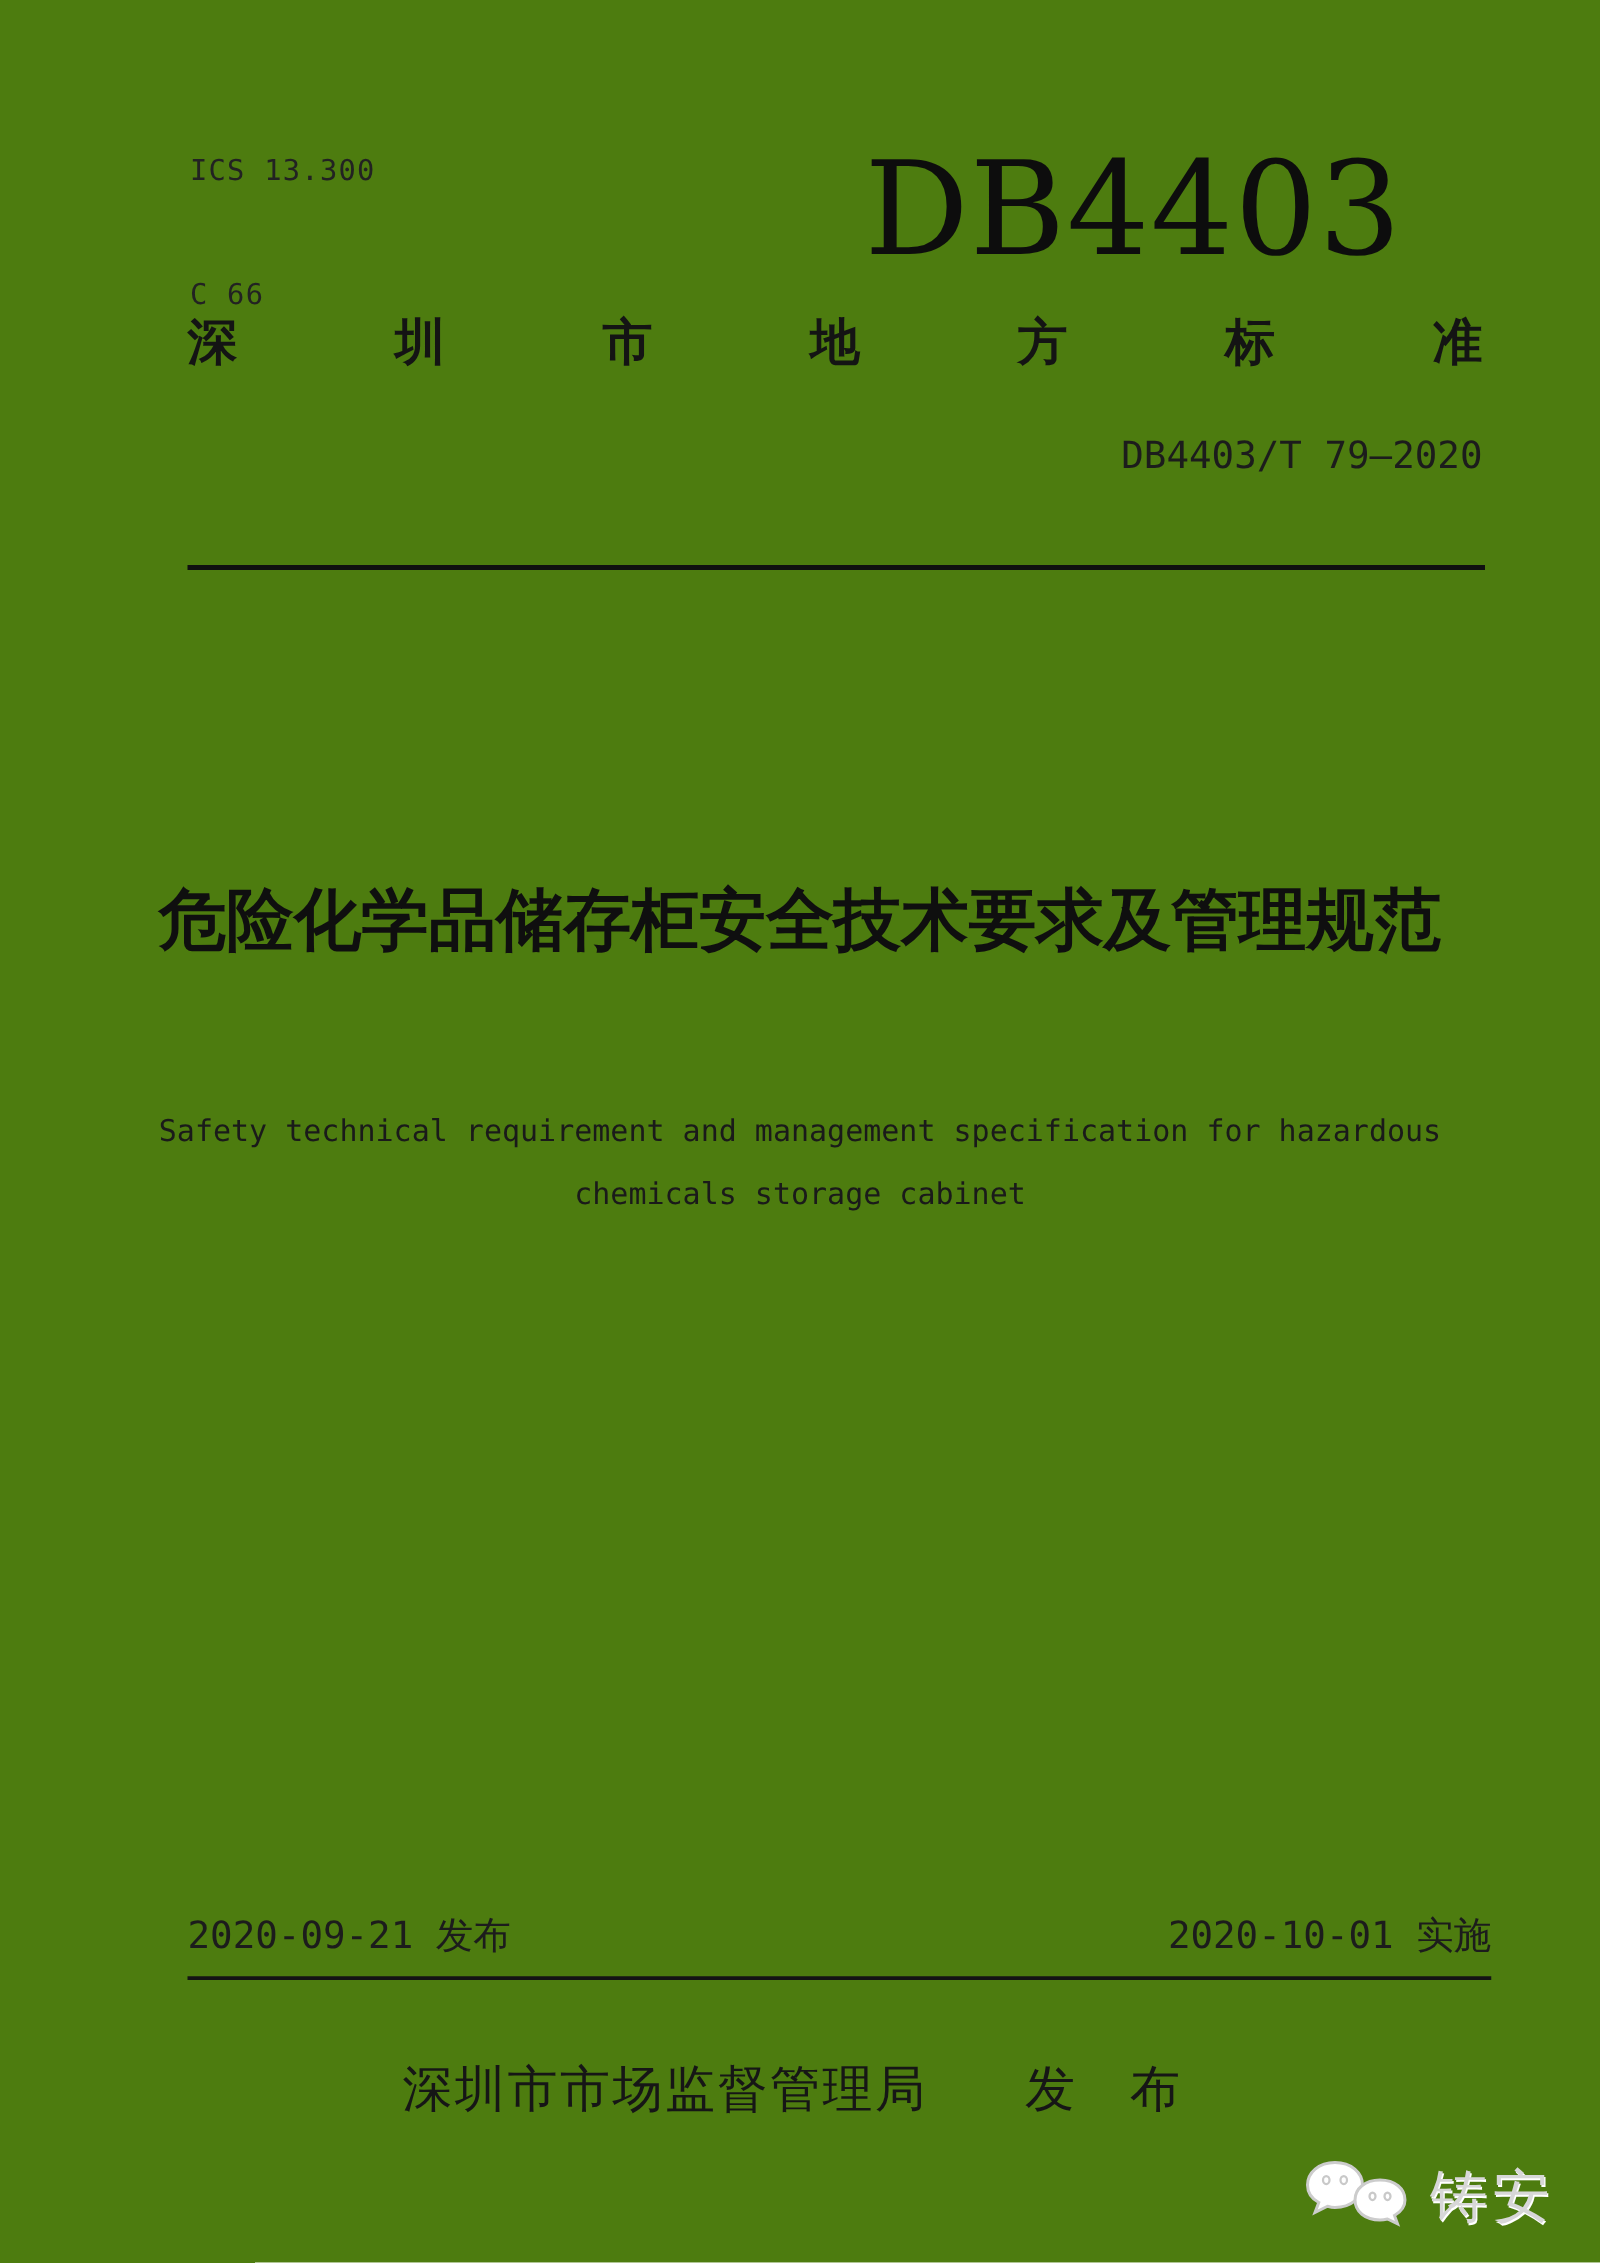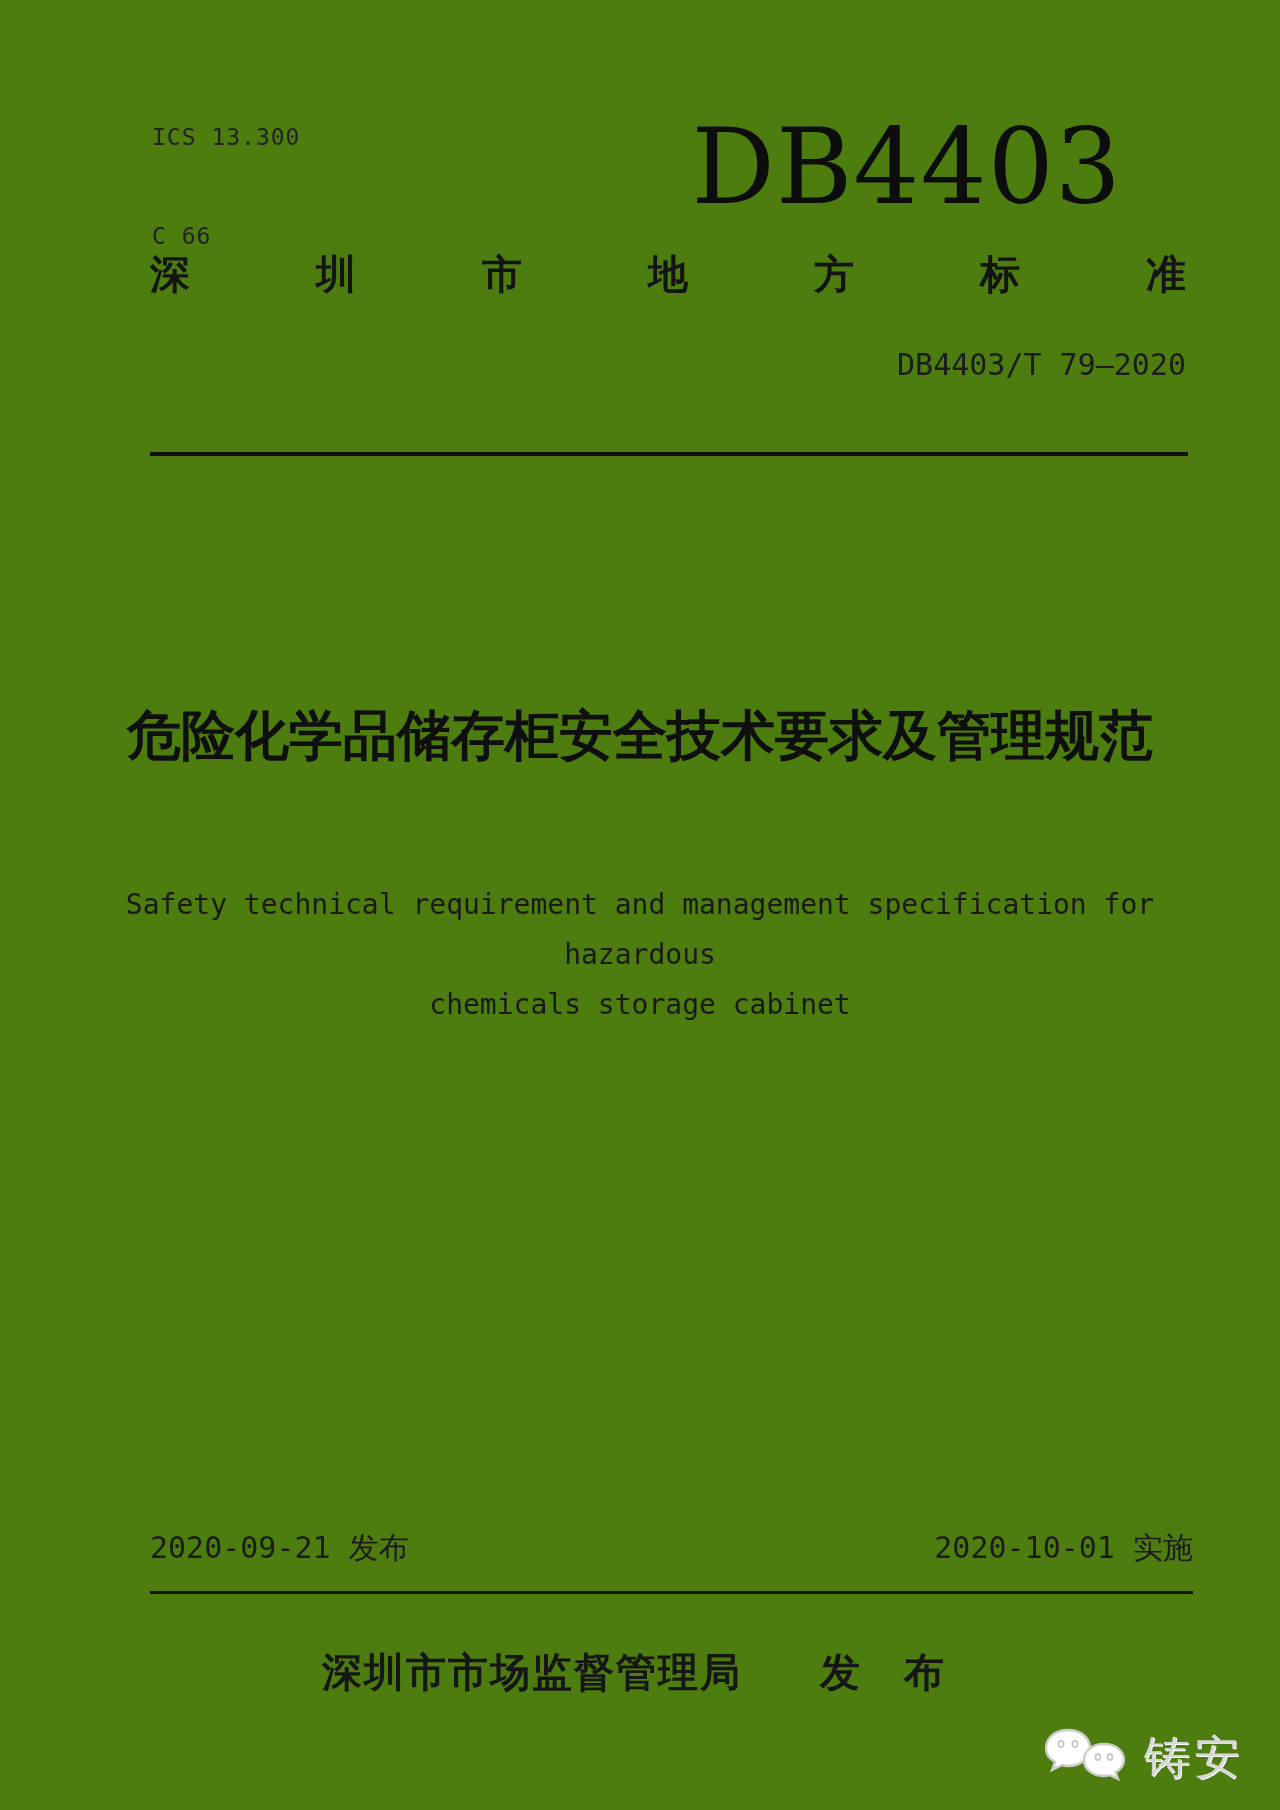--- a/index.html
+++ b/index.html
@@ -46,34 +46,34 @@
     position:absolute;left:120px;top:698px;width:1040px;
     text-align:center;
     font-size:54px;font-weight:bold;color:#0f0f0f;
     line-height:75px;letter-spacing:0px;
     word-break:break-all;
   }
   .title-en{
     position:absolute;left:70px;top:880px;width:1140px;
     text-align:center;
     font-family:"DejaVu Sans Mono",monospace;
-    font-size:28px;color:#1a1a1a;line-height:50px;
+    font-size:24px;color:#1a1a1a;line-height:50px;
   }
   .dates-row{
     position:absolute;left:150px;top:1528px;width:1043px;
     display:flex;justify-content:space-between;align-items:flex-end;
     font-size:30px;color:#1c1c1c;
-    padding-bottom:22px;border-bottom:3px solid #141414;
+    padding-bottom:12px;border-bottom:3px solid #141414;
   }
   .date-item{white-space:pre;}
   .date-num{font-family:"DejaVu Sans Mono",monospace;}
   .issuer-row{
     position:absolute;left:0;top:1648px;width:1268px;
     text-align:center;
-    font-size:40px;font-weight:bold;color:#161616;
+    font-size:40px;font-weight:normal;color:#161616;
     line-height:48px;letter-spacing:2px;white-space:pre;
   }
   .issuer-row .publish{margin-left:78px;}
   
   .watermark{
     position:absolute;right:36px;top:1726px;
     display:flex;align-items:center;gap:10px;
     user-select:none;
   }
   .watermark .wm-text{

